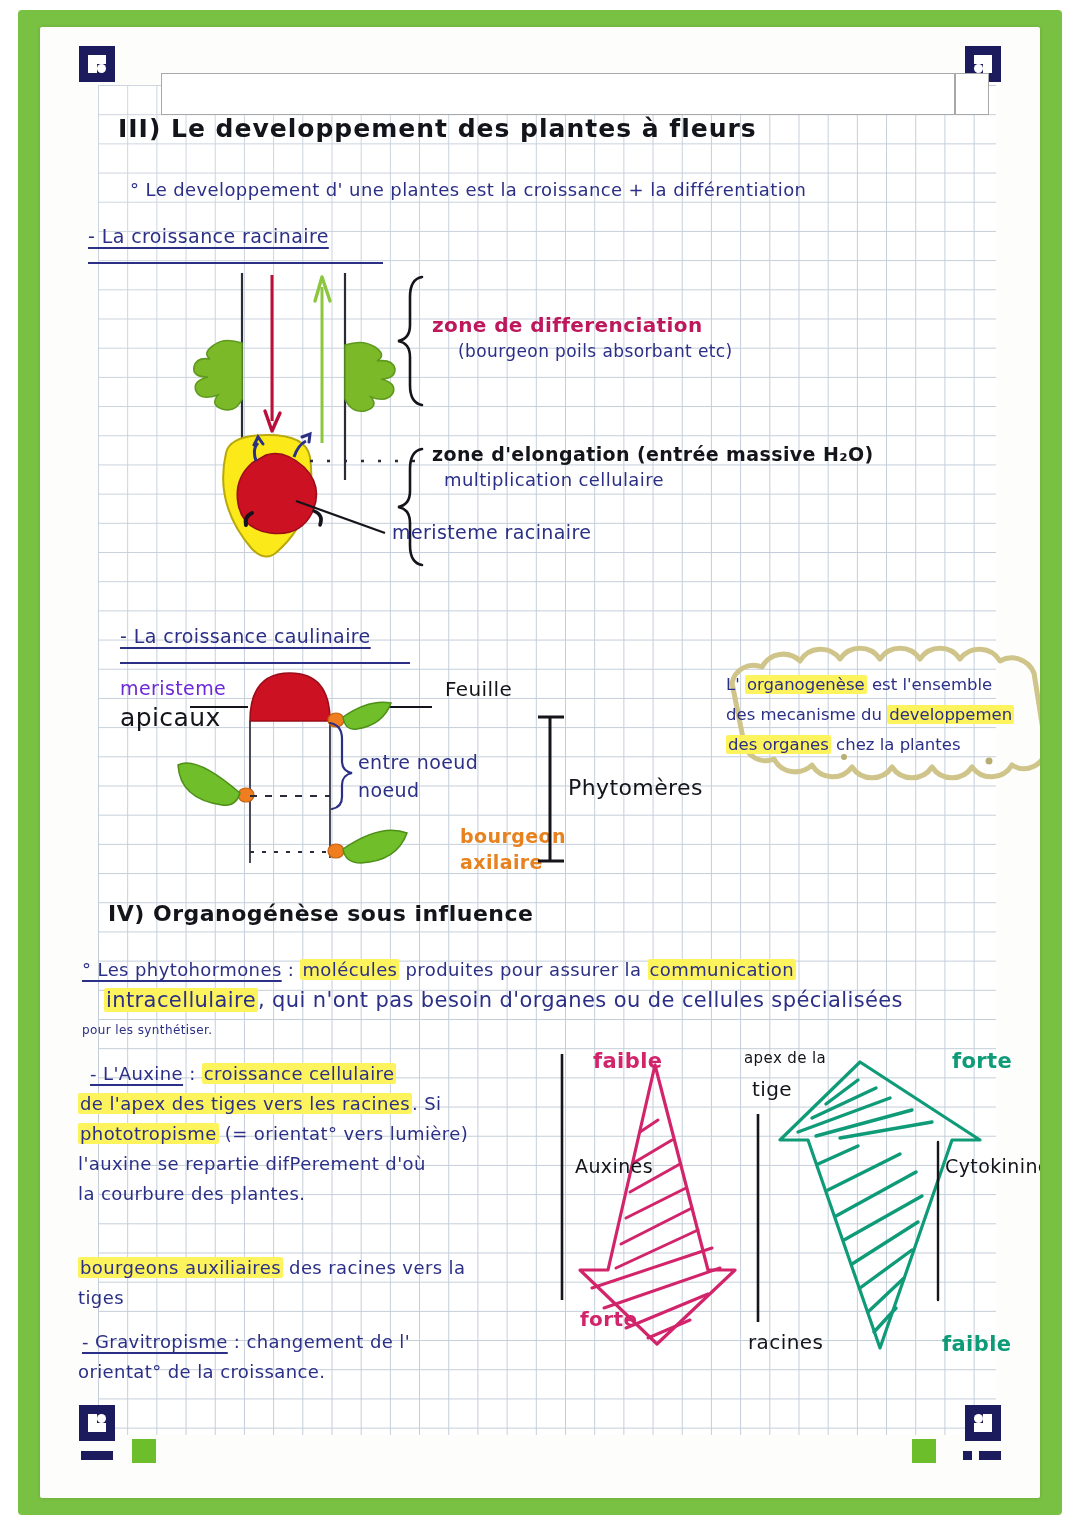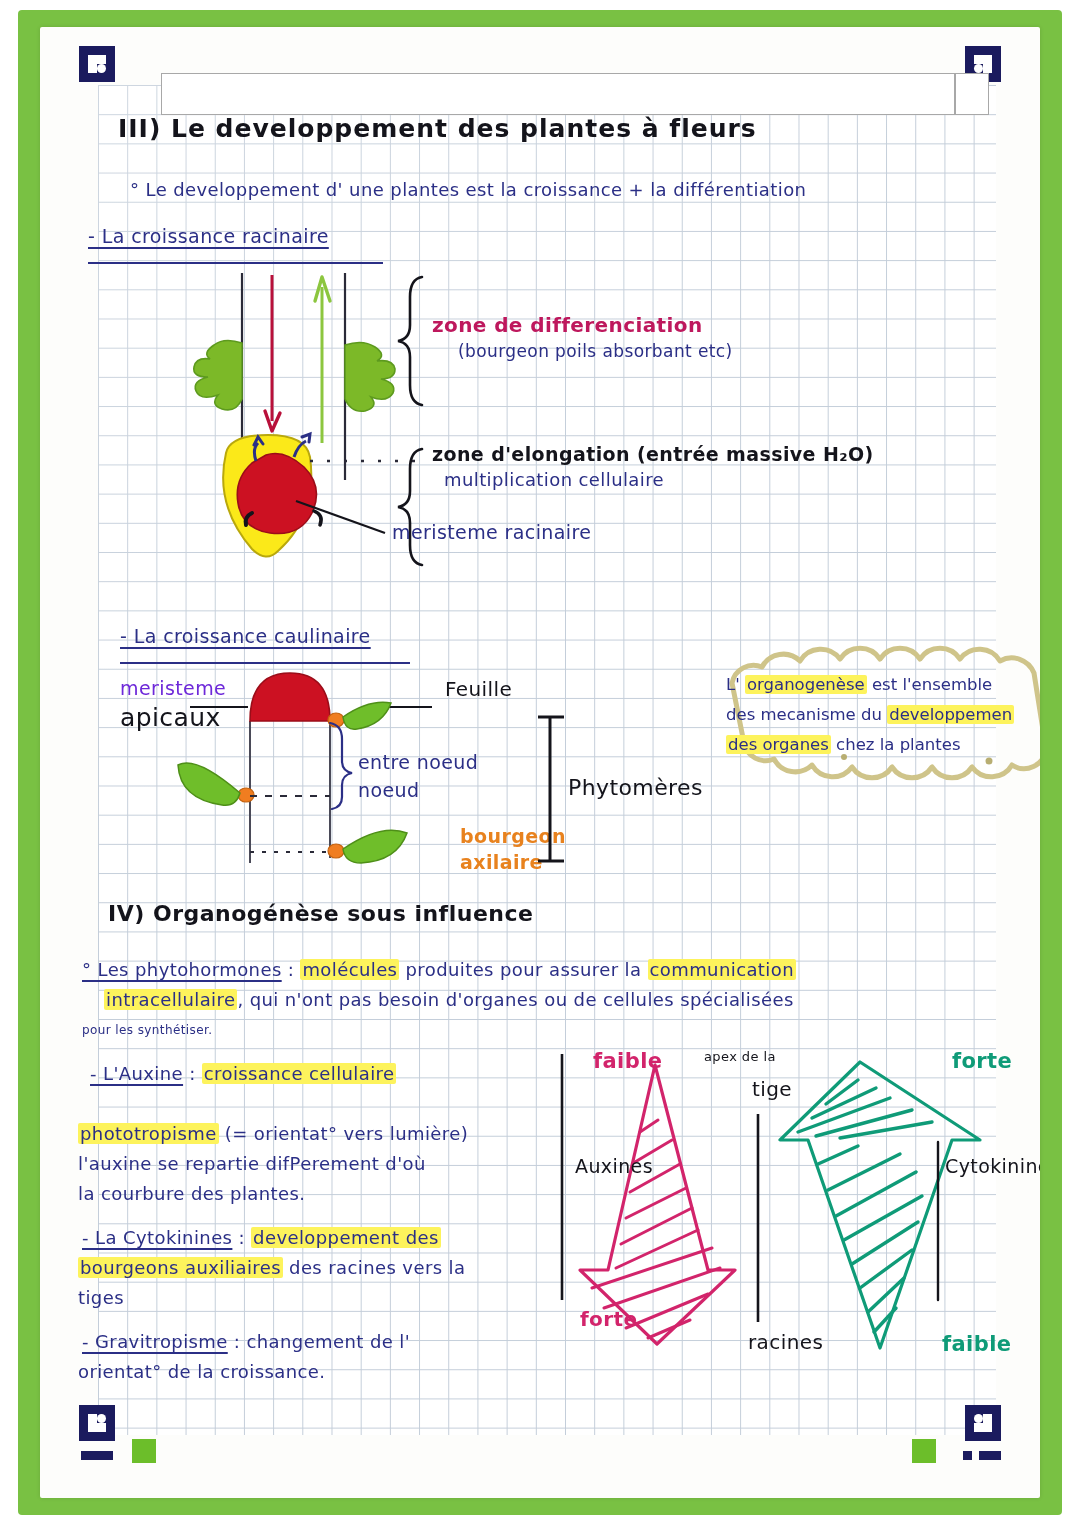--- a/index.html
+++ b/index.html
@@ -232,30 +232,30 @@
       </svg>
       <div class="cloudtxt" style="left:14px;top:22px;"><span>L' </span><span class="hl">organogenèse</span><span> est l'ensemble</span></div>
       <div class="cloudtxt" style="left:14px;top:52px;"><span>des mecanisme du </span><span class="hl">developpemen</span></div>
       <div class="cloudtxt" style="left:14px;top:82px;"><span class="hl">des organes</span><span> chez la plantes</span></div>
     </div>
 
     <div class="hw h2" style="left:68px;top:874px;">IV) Organogénèse sous influence</div>
 
     <div class="hw body" style="left:42px;top:928px;font-size:18px;"><span class="u">° Les phytohormones</span><span> : </span><span class="hl">molécules</span><span> produites pour assurer la </span><span class="hl">communication</span></div>
 
-    <div class="hw body" style="left:42px;top:958px;font-size:18px;padding-left:22px;"><span class="hl">intracellulaire</span><span>, qui n'ont pas besoin d'organes ou de cellules spécialisées</span></div>
+    <div class="hw body" style="left:42px;top:958px;font-size:21px;padding-left:22px;"><span class="hl">intracellulaire</span><span>, qui n'ont pas besoin d'organes ou de cellules spécialisées</span></div>
 
     <div class="hw body" style="left:42px;top:988px;font-size:12px;">pour les synthétiser.</div>
 
     <div class="hw body" style="left:50px;top:1032px;font-size:18px;"><span class="u">- L'Auxine</span><span> : </span><span class="hl">croissance cellulaire</span></div>
+    <div class="hw body" style="left:38px;top:1062px;font-size:18px;"><span class="hl">de l'apex des tiges vers les racines</span><span>. Si</span></div>
     <div class="hw body" style="left:38px;top:1092px;font-size:18px;"><span class="hl">phototropisme</span><span> (= orientat° vers lumière)</span></div>
     <div class="hw body" style="left:38px;top:1122px;font-size:18px;">l'auxine se repartie difPerement d'où</div>
     <div class="hw body" style="left:38px;top:1152px;font-size:18px;">la courbure des plantes.</div>
 
-    <div class="hw body" style="left:42px;top:1196px;font-size:18px;"><span class="u">- La Cytokinines</span><span> : </span><span class="hl">developpement des</span></div>
     <div class="hw body" style="left:38px;top:1226px;font-size:18px;"><span class="hl">bourgeons auxiliaires</span><span> des racines vers la</span></div>
     <div class="hw body" style="left:38px;top:1256px;font-size:18px;">tiges</div>
 
     <div class="hw body" style="left:42px;top:1300px;font-size:18px;"><span class="u">- Gravitropisme</span><span> : changement de l'</span></div>
     <div class="hw body" style="left:38px;top:1330px;font-size:18px;">orientat° de la croissance.</div>
 
     <div style="position:absolute;left:500px;top:1005px;width:480px;height:340px;">
       <svg width="480" height="340" viewBox="0 0 480 340">
 
         <line x1="22" y1="22" x2="22" y2="268" stroke="#14141b" stroke-width="2.6"></line>
@@ -297,21 +297,21 @@
           <line x1="334" y1="300" x2="356" y2="276"></line>
           <line x1="398" y1="110" x2="398" y2="268" stroke="#14141b" stroke-width="2.4"></line>
         </g>
       </svg>
     </div>
 
     <div class="hw" style="left:553px;top:1022px;font-size:21px;color:#d2246b;font-weight:bold;">faible</div>
     <div class="hw" style="left:535px;top:1128px;font-size:19px;color:#14141b;">Auxines</div>
     <div class="hw" style="left:540px;top:1280px;font-size:20px;color:#d2246b;font-weight:bold;">forte</div>
 
-    <div class="hw" style="left:664px;top:1022px;font-size:13px;color:#14141b;">apex de la</div>
+    <div class="hw" style="left:704px;top:1022px;font-size:15px;color:#14141b;">apex de la</div>
     <div class="hw" style="left:712px;top:1050px;font-size:20px;color:#14141b;">tige</div>
     <div class="hw" style="left:708px;top:1303px;font-size:20px;color:#14141b;">racines</div>
 
     <div class="hw" style="left:912px;top:1022px;font-size:21px;color:#0f9b78;font-weight:bold;">forte</div>
     <div class="hw" style="left:905px;top:1128px;font-size:19px;color:#14141b;">Cytokinine</div>
     <div class="hw" style="left:902px;top:1305px;font-size:21px;color:#0f9b78;font-weight:bold;">faible</div>
 
   </div>
 </div>
 

